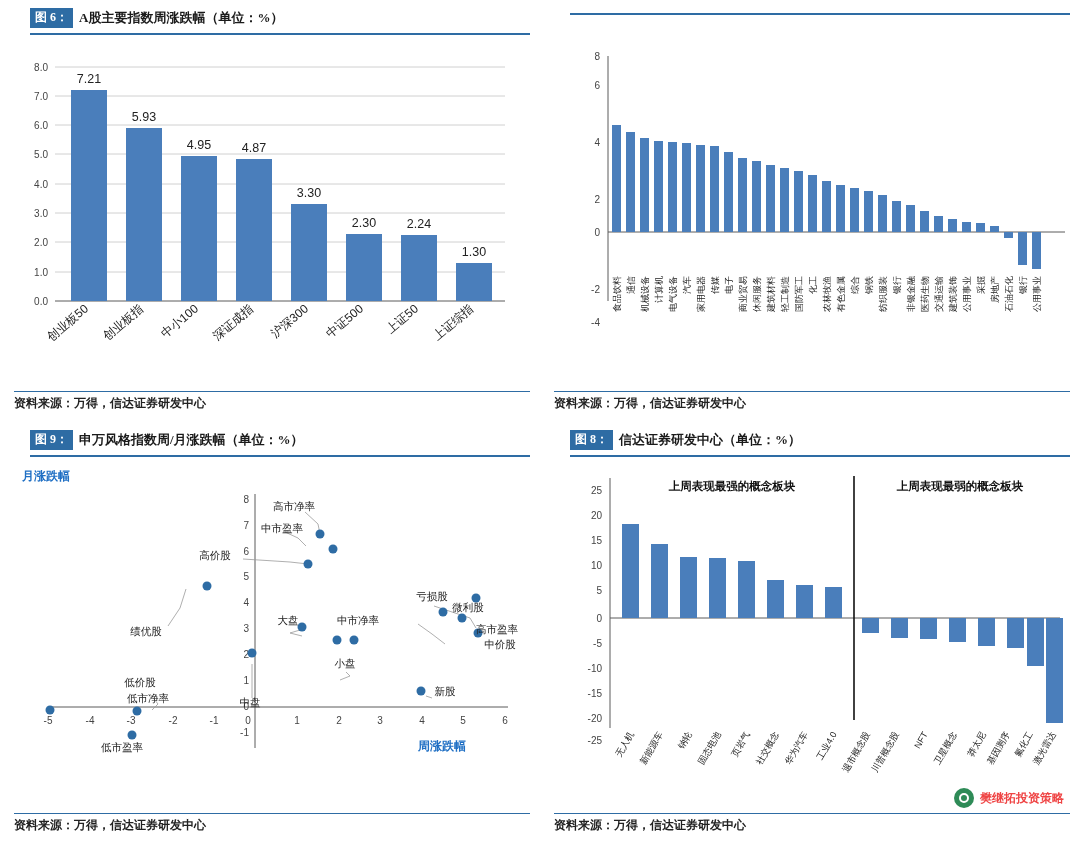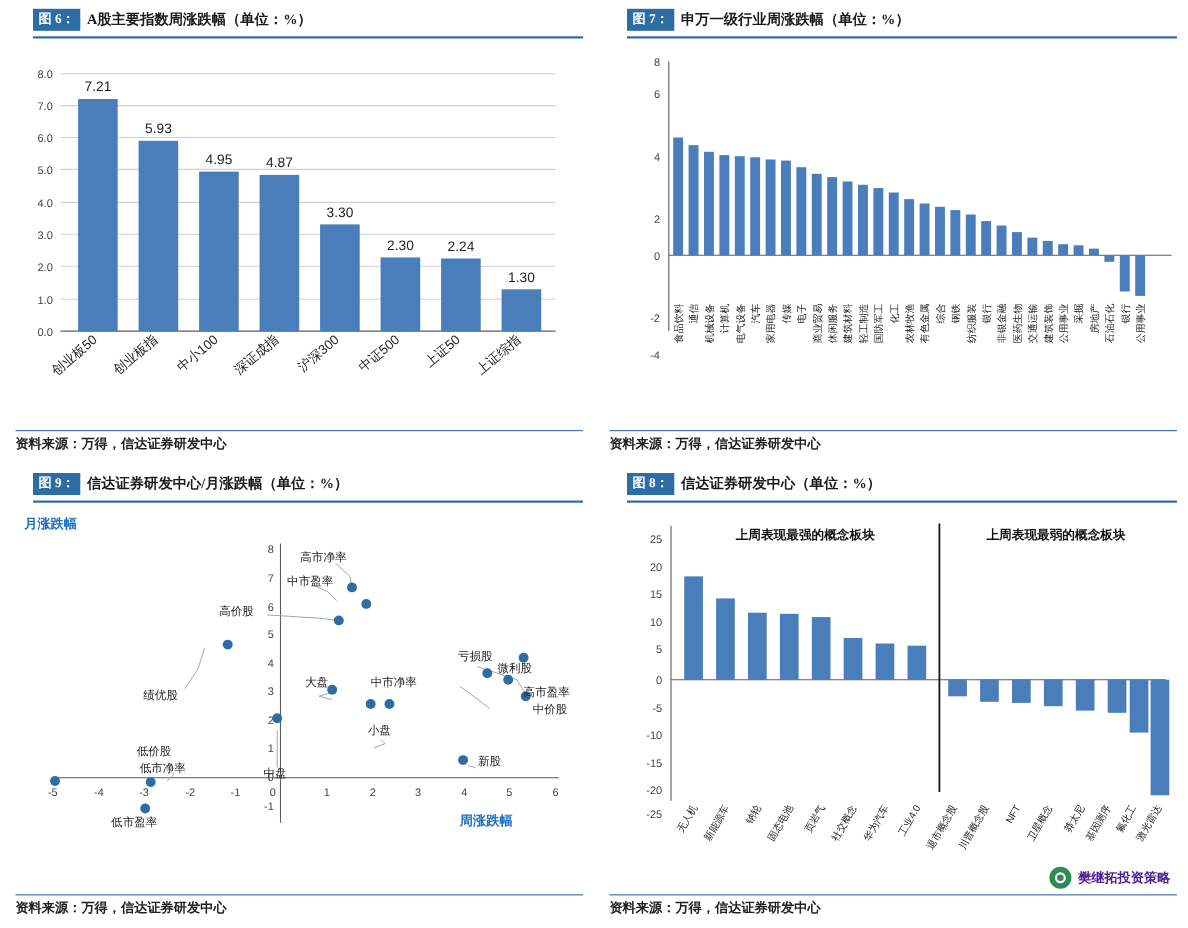--- a/index.html
+++ b/index.html
@@ -53,21 +53,21 @@
   }
   .wm-logo {
     width:20px;height:20px;border-radius:50%;
     background:#2E8B57; position:relative;
   }
   .wm-logo:after{
     content:""; position:absolute; left:5px; top:5px;
     width:10px;height:10px;border-radius:50%;
     border:2px solid #fff; box-sizing:border-box;
   }
-  .wm-text { font-family:"Liberation Serif", serif; font-size:12px; color:#4c1d95; font-weight:bold; }
+  .wm-text { font-family:"Liberation Serif", serif; font-size:12px; color:#ef4444; font-weight:bold; }
   .blue-note { fill:#1F6FC4; font-weight:bold; font-size:12px; }
   .dot { fill:#2E6CA4; }
   .lead { stroke:#9a9a9a; stroke-width:0.8; fill:none; }
   .ptlab { font-size:10.5px; fill:#222; }
 </style>
 </head>
 <body>
 
 <div class="grid">
 
@@ -135,24 +135,20 @@
           <text class="catlab" transform="translate(474,274) rotate(-40)" text-anchor="end">上证综指</text>
         </g>
       </svg>
     </div>
 
     <div class="source-rule"></div>
     <div class="source">资料来源：万得，信达证券研发中心</div>
   </section>
 
   <section class="panel">
-    <div class="panel-title">
-      <span class="tag">图 7：</span>
-      <span>申万一级行业周涨跌幅（单位：%）</span>
-    </div>
     <div class="title-rule"></div>
 
     <div class="plot">
       <svg width="540" height="342" viewBox="0 0 540 342">
 
         <g>
           <line class="axis" x1="68" y1="20" x2="68" y2="265"></line>
           <line class="axis" x1="68" y1="196" x2="525" y2="196"></line>
           <text class="axlab" x="60" y="24" text-anchor="end">8</text>
           <text class="axlab" x="60" y="53" text-anchor="end">6</text>
@@ -233,21 +229,21 @@
       </svg>
     </div>
 
     <div class="source-rule"></div>
     <div class="source">资料来源：万得，信达证券研发中心</div>
   </section>
 
   <section class="panel">
     <div class="panel-title">
       <span class="tag">图 9：</span>
-      <span>信达证券研发中心/月涨跌幅（单位：%）</span>
+      <span>申万风格指数周/月涨跌幅（单位：%）</span>
     </div>
     <div class="title-rule"></div>
 
     <div class="plot">
 
       <svg width="540" height="342" viewBox="0 0 540 342">
         <g>
           <line class="axis" x1="48" y1="249" x2="508" y2="249"></line>
           <line class="axis" x1="255" y1="36" x2="255" y2="290"></line>
         </g>

